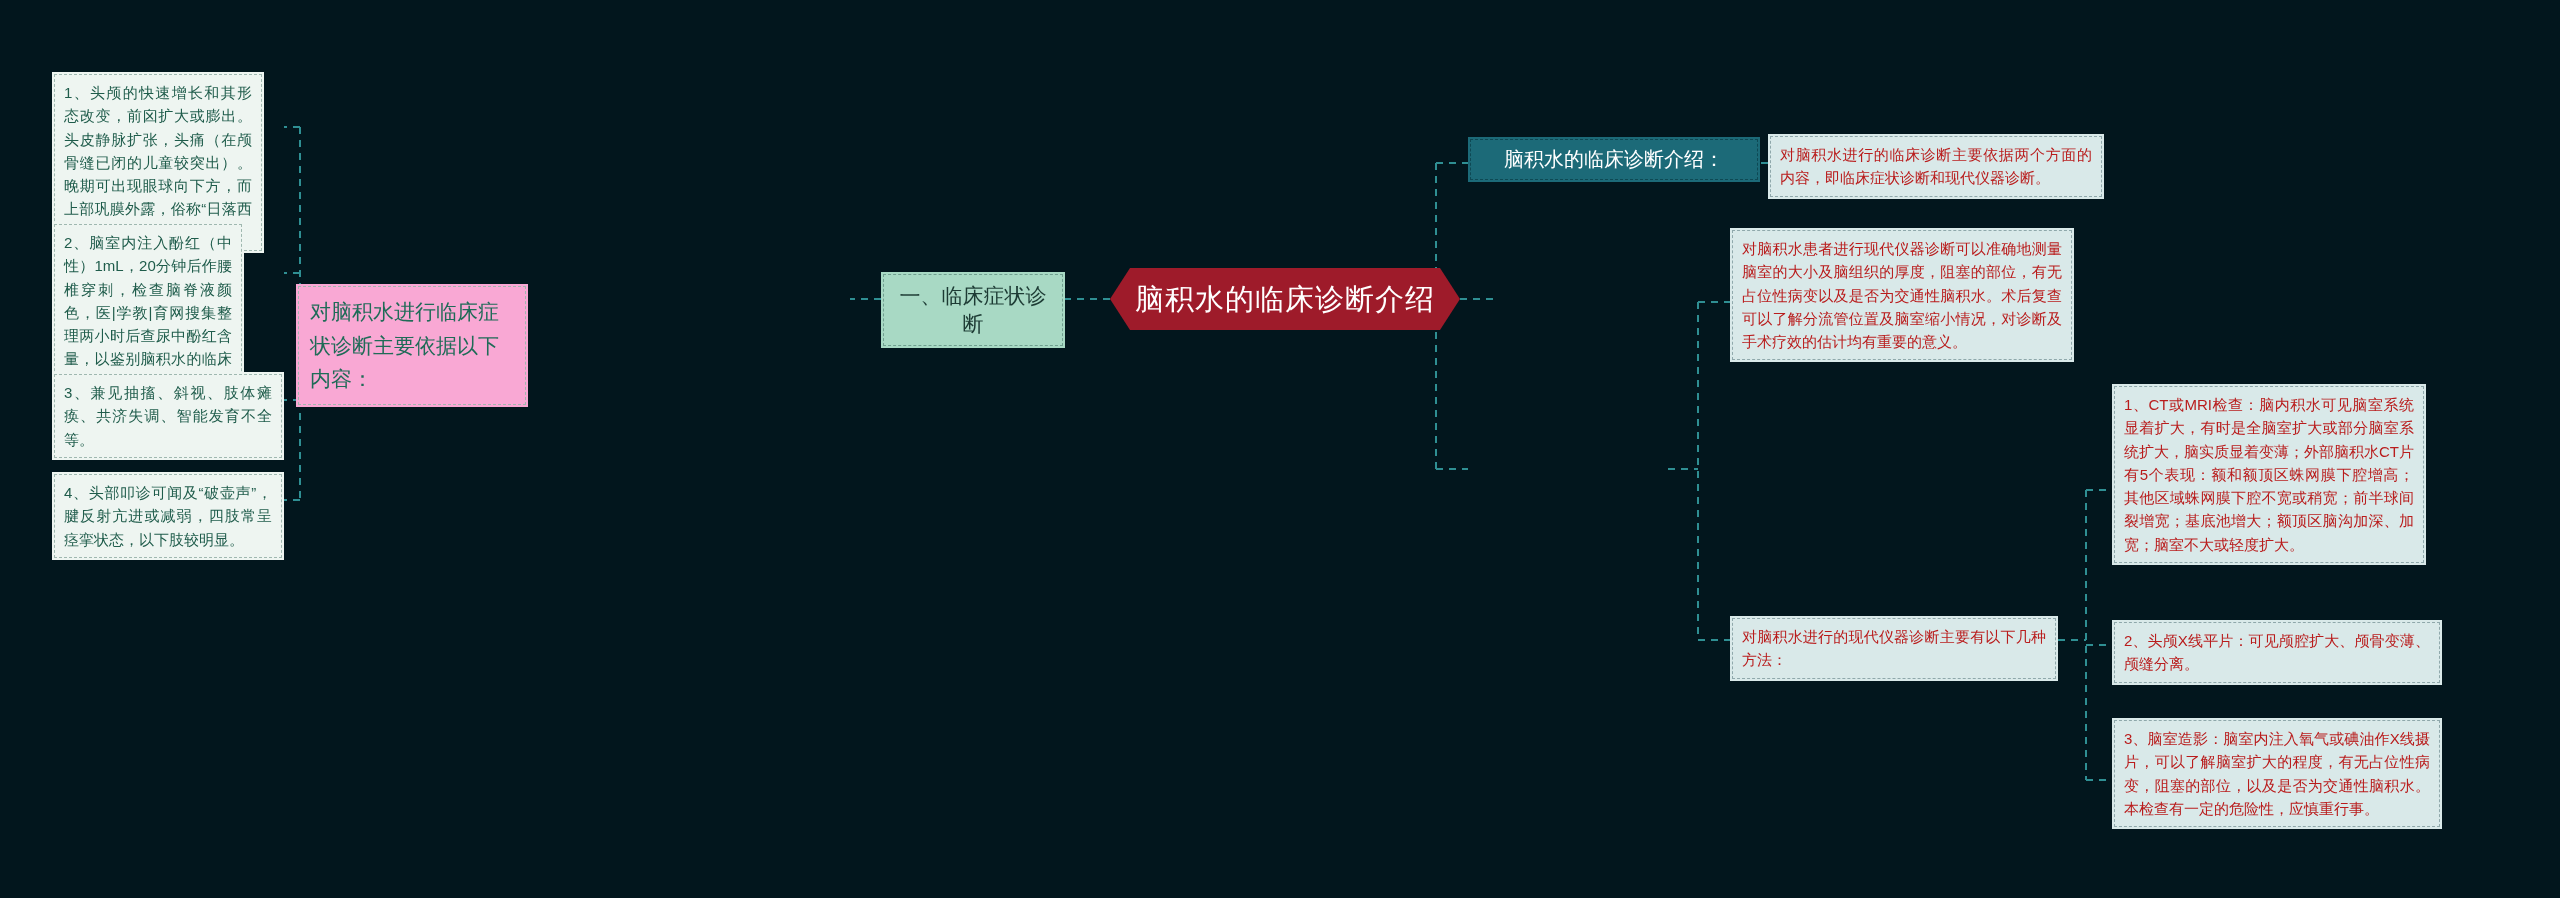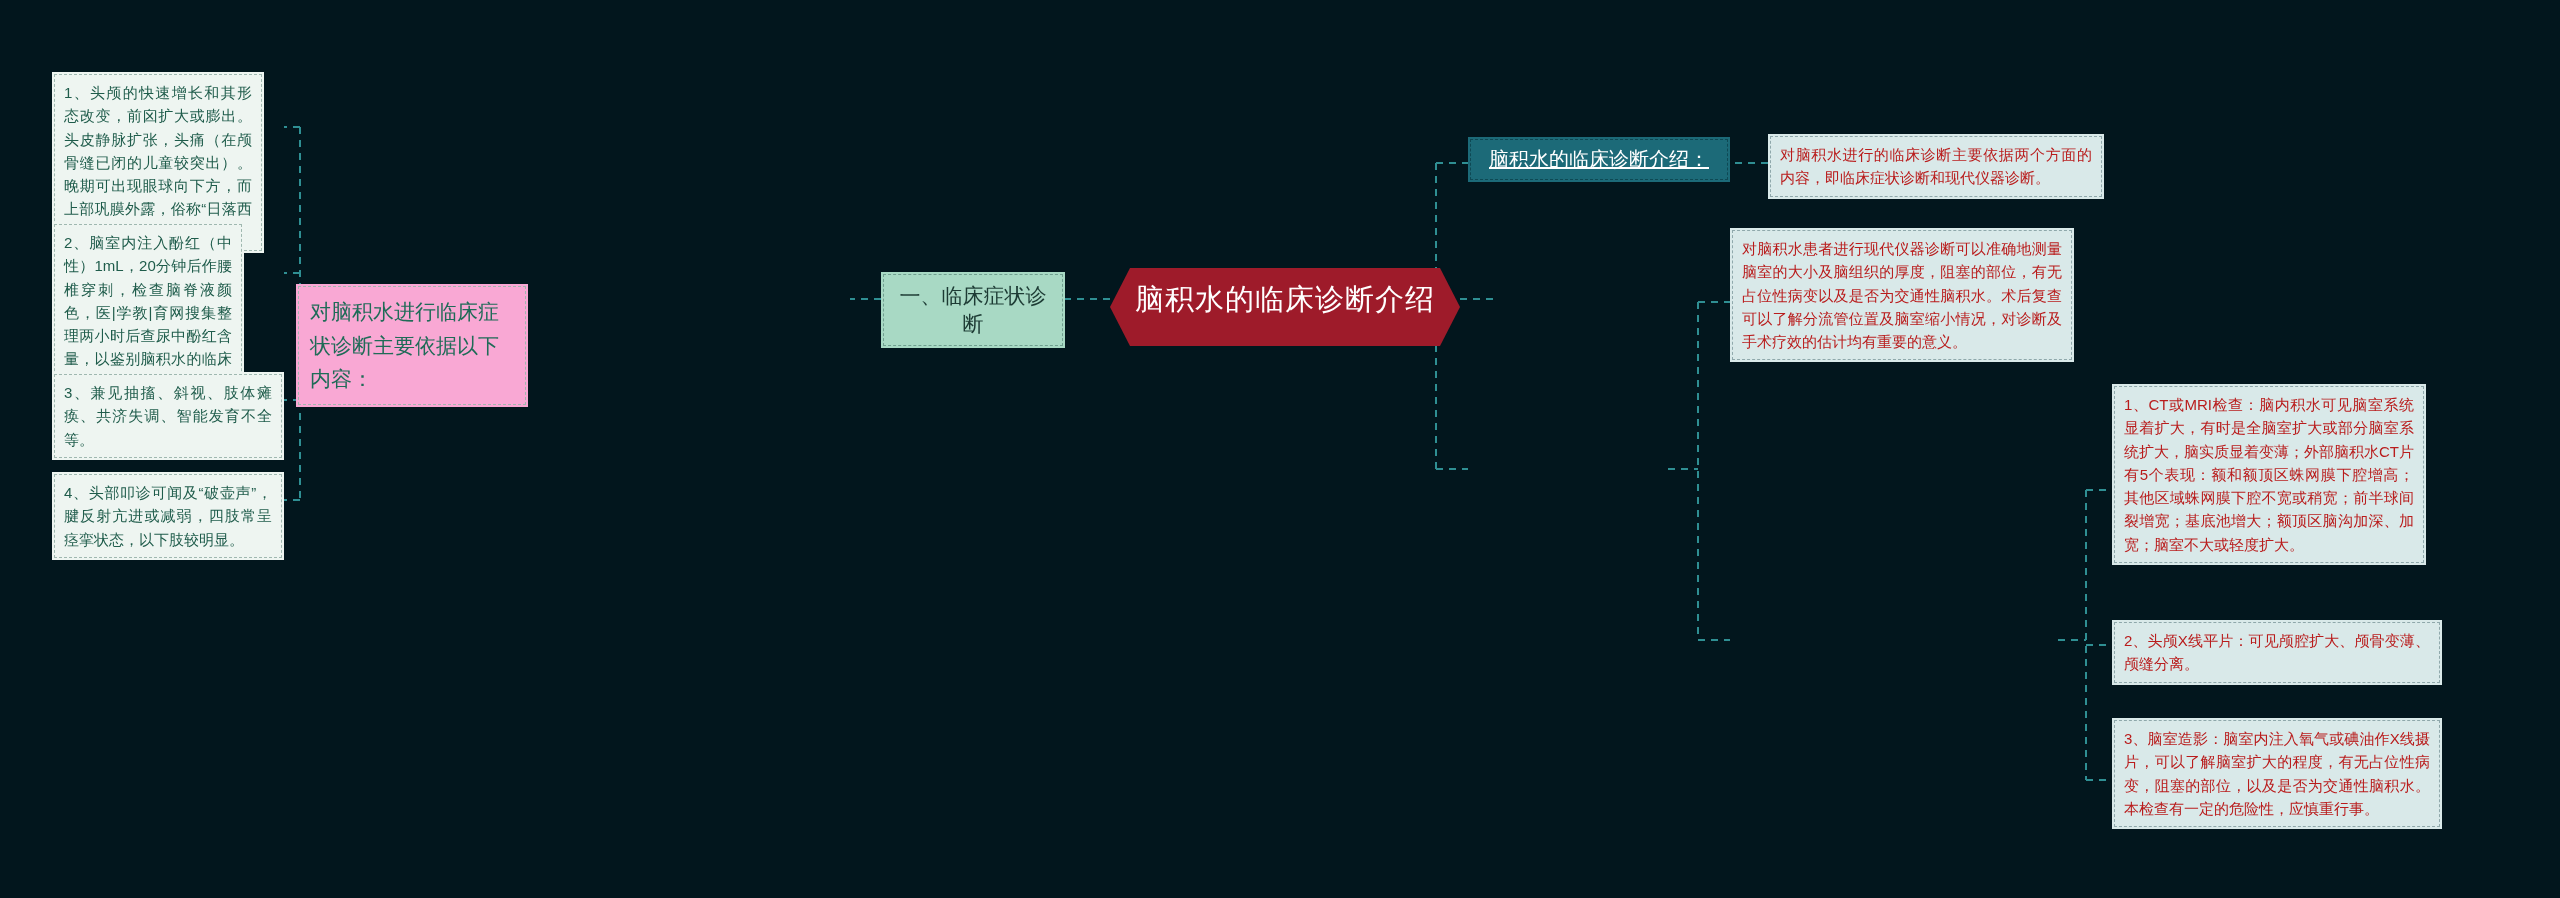--- a/index.html
+++ b/index.html
@@ -9,21 +9,21 @@
     font-family:"Liberation Sans","DejaVu Sans",sans-serif;
     overflow:hidden;
     position:relative;
   }
   #canvas{position:absolute;left:0;top:0;width:2560px;height:898px;}
   svg.links{position:absolute;left:0;top:0;width:2560px;height:898px;pointer-events:none;}
   .node{position:absolute;box-sizing:border-box;}
 
   
   .root{
-    left:1110px;top:268px;width:350px;height:78px;
+    left:1110px;top:268px;width:350px;height:62px;
     background:#9e1b2a;
     color:#ffffff;
     font-size:29px;
     line-height:62px;
     text-align:center;
     letter-spacing:1px;
     clip-path:polygon(20px 0,calc(100% - 20px) 0,100% 50%,calc(100% - 20px) 100%,20px 100%,0 50%);
     white-space:nowrap;
   }
 
@@ -132,27 +132,28 @@
   <div class="node note" style="left:52px;top:372px;width:232px;">3、兼见抽搐、斜视、肢体瘫痪、共济失调、智能发育不全等。</div>
 
   <div class="node note" style="left:52px;top:472px;width:232px;">4、头部叩诊可闻及“破壶声”，腱反射亢进或减弱，四肢常呈痉挛状态，以下肢较明显。</div>
 
   <div class="node note-pale" style="left:296px;top:272px;width:232px;">对脑积水进行临床症状诊断主要依据以下内容：</div>
 
   <div class="node topic-mint" style="left:881px;top:272px;width:184px;text-align:center;">一、临床症状诊断</div>
 
   <div class="node root">脑积水的临床诊断介绍</div>
 
-  <div class="node topic-teal-dark" style="left:1468px;top:137px;width:262px;text-align:center;text-decoration:underline;">脑积水的临床诊断介绍：</div>
+  <div class="node topic-teal-dark" style="left:1468px;top:137px;width:292px;text-align:center;">脑积水的临床诊断介绍：</div>
 
   <div class="node note-blue" style="left:1768px;top:134px;width:336px;">对脑积水进行的临床诊断主要依据两个方面的内容，即临床症状诊断和现代仪器诊断。</div>
 
 
   <div class="node note-blue" style="left:1730px;top:228px;width:344px;">对脑积水患者进行现代仪器诊断可以准确地测量脑室的大小及脑组织的厚度，阻塞的部位，有无占位性病变以及是否为交通性脑积水。术后复查可以了解分流管位置及脑室缩小情况，对诊断及手术疗效的估计均有重要的意义。</div>
 
+  <div class="node note-blue" style="left:1730px;top:616px;width:328px;">对脑积水进行的现代仪器诊断主要有以下几种方法：</div>
 
   <div class="node note-blue" style="left:2112px;top:384px;width:314px;">1、CT或MRI检查：脑内积水可见脑室系统显着扩大，有时是全脑室扩大或部分脑室系统扩大，脑实质显着变薄；外部脑积水CT片有5个表现：额和额顶区蛛网膜下腔增高；其他区域蛛网膜下腔不宽或稍宽；前半球间裂增宽；基底池增大；额顶区脑沟加深、加宽；脑室不大或轻度扩大。</div>
 
   <div class="node note-blue" style="left:2112px;top:620px;width:330px;">2、头颅X线平片：可见颅腔扩大、颅骨变薄、颅缝分离。</div>
 
   <div class="node note-blue" style="left:2112px;top:718px;width:330px;">3、脑室造影：脑室内注入氧气或碘油作X线摄片，可以了解脑室扩大的程度，有无占位性病变，阻塞的部位，以及是否为交通性脑积水。本检查有一定的危险性，应慎重行事。</div>
 
 </div>
 
 </body></html>

